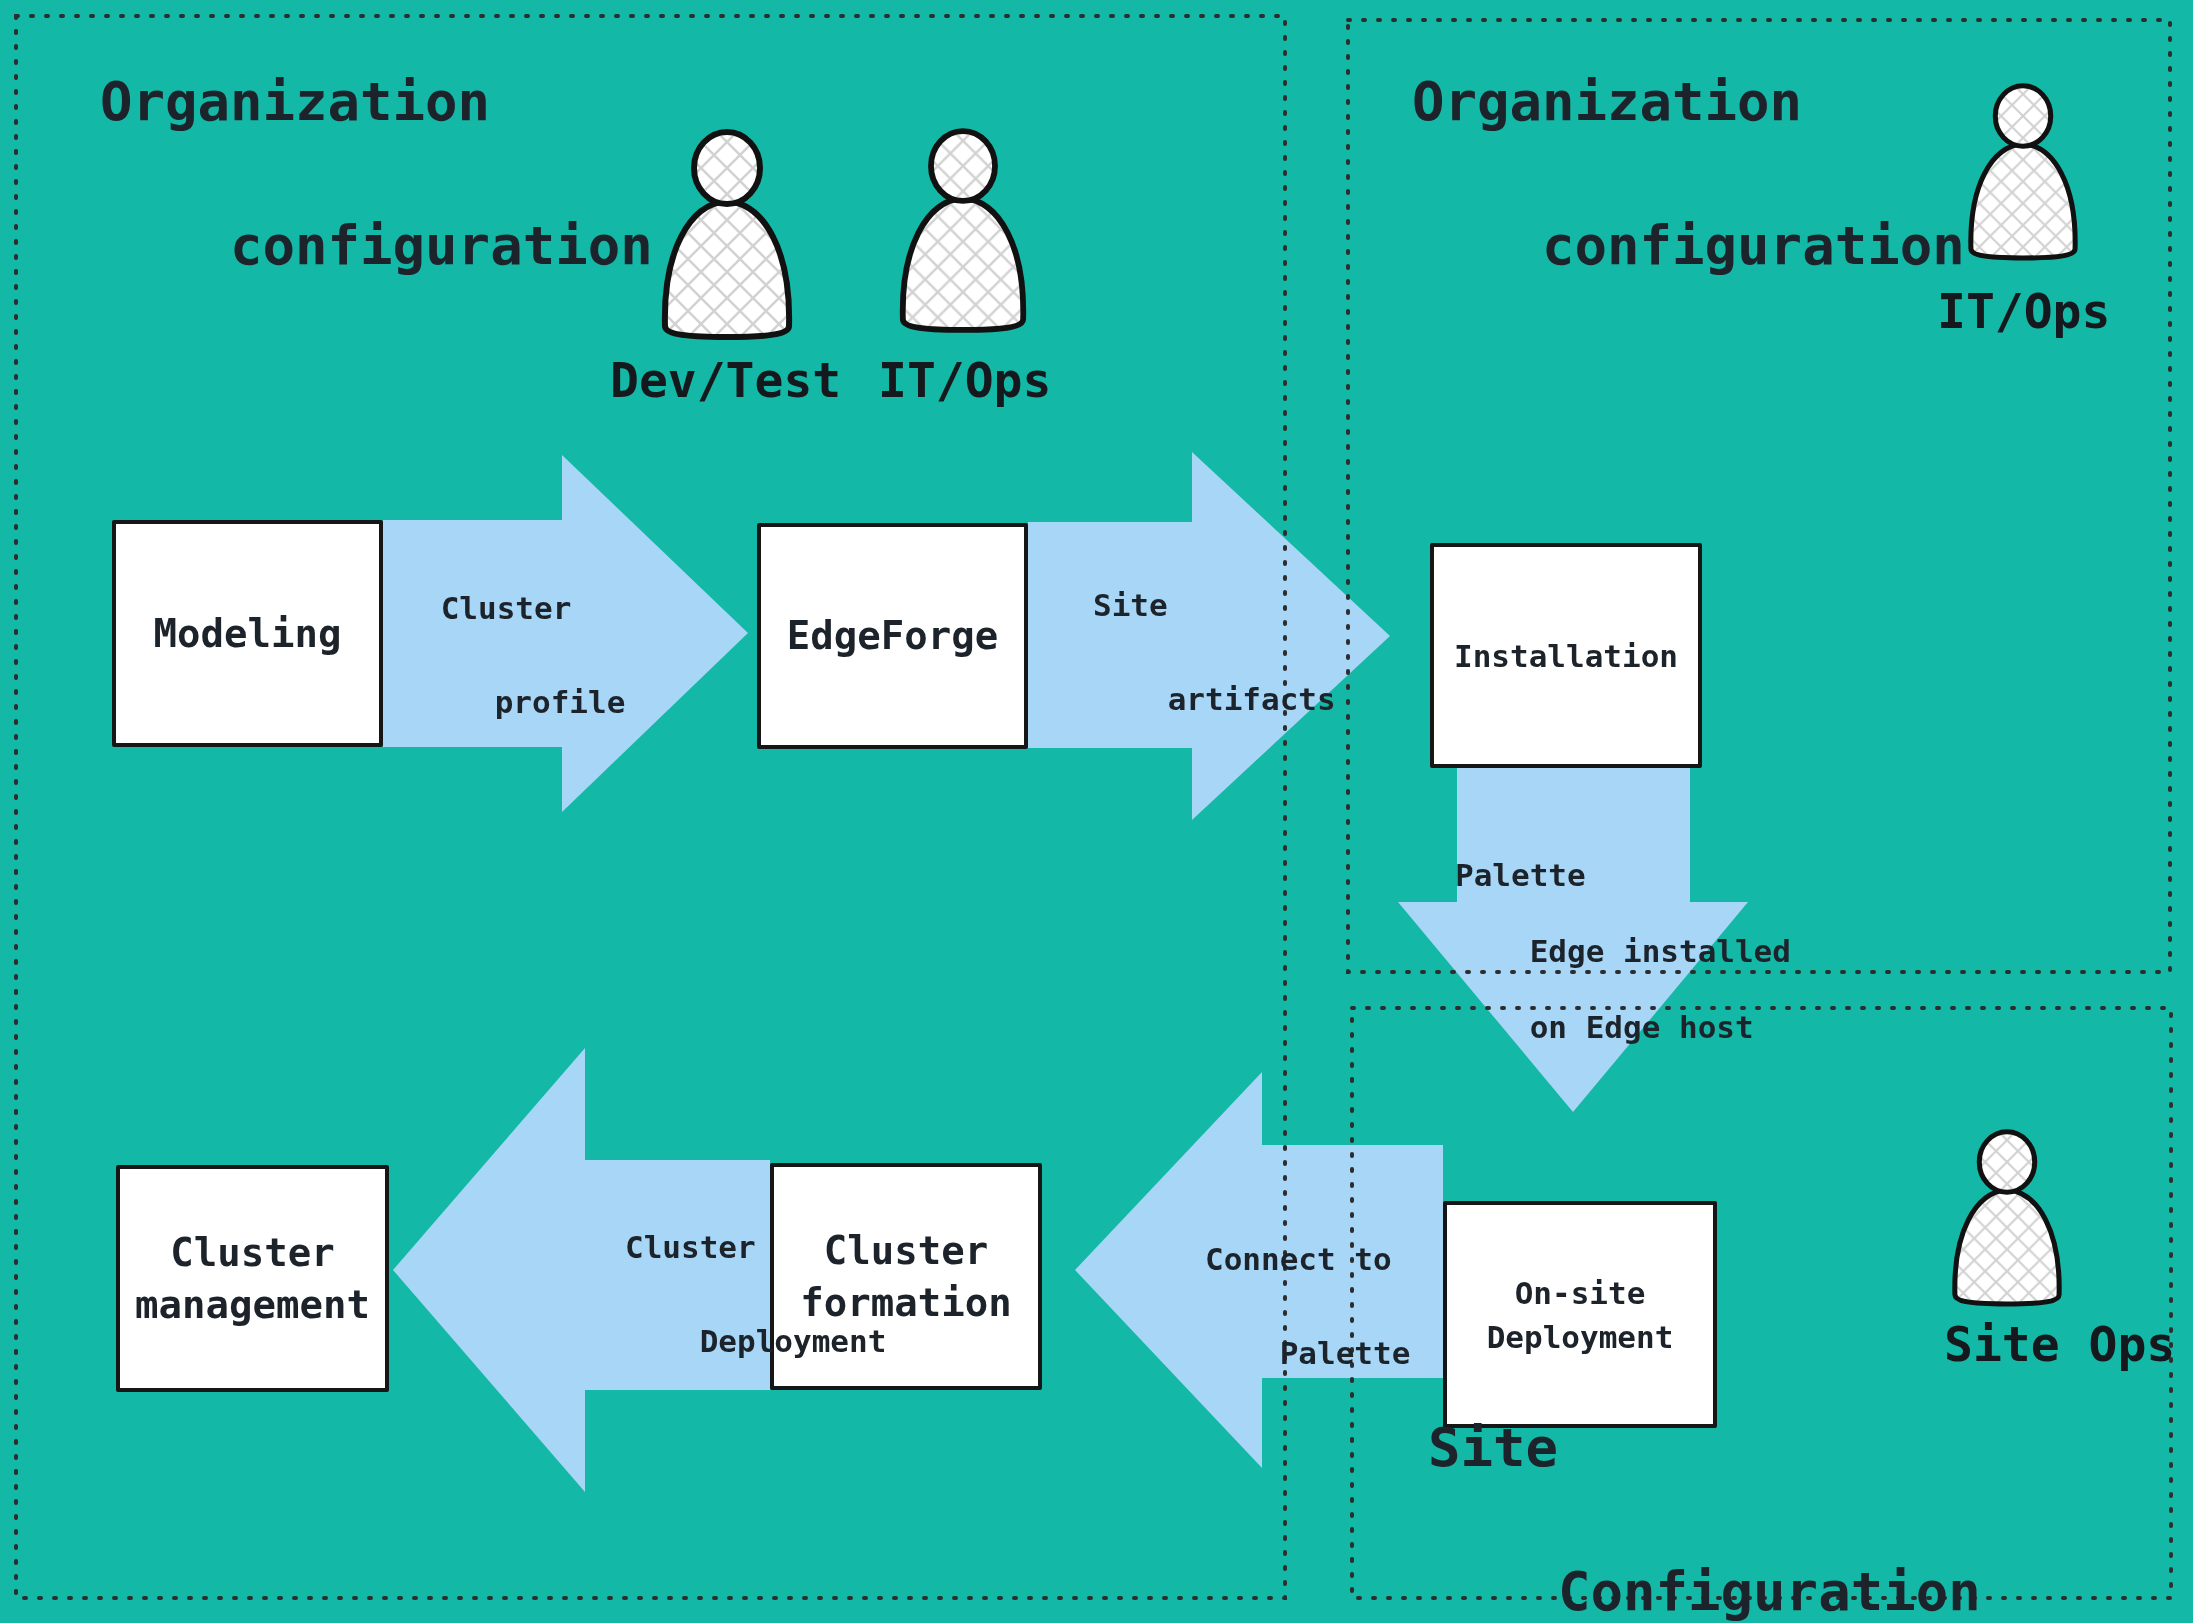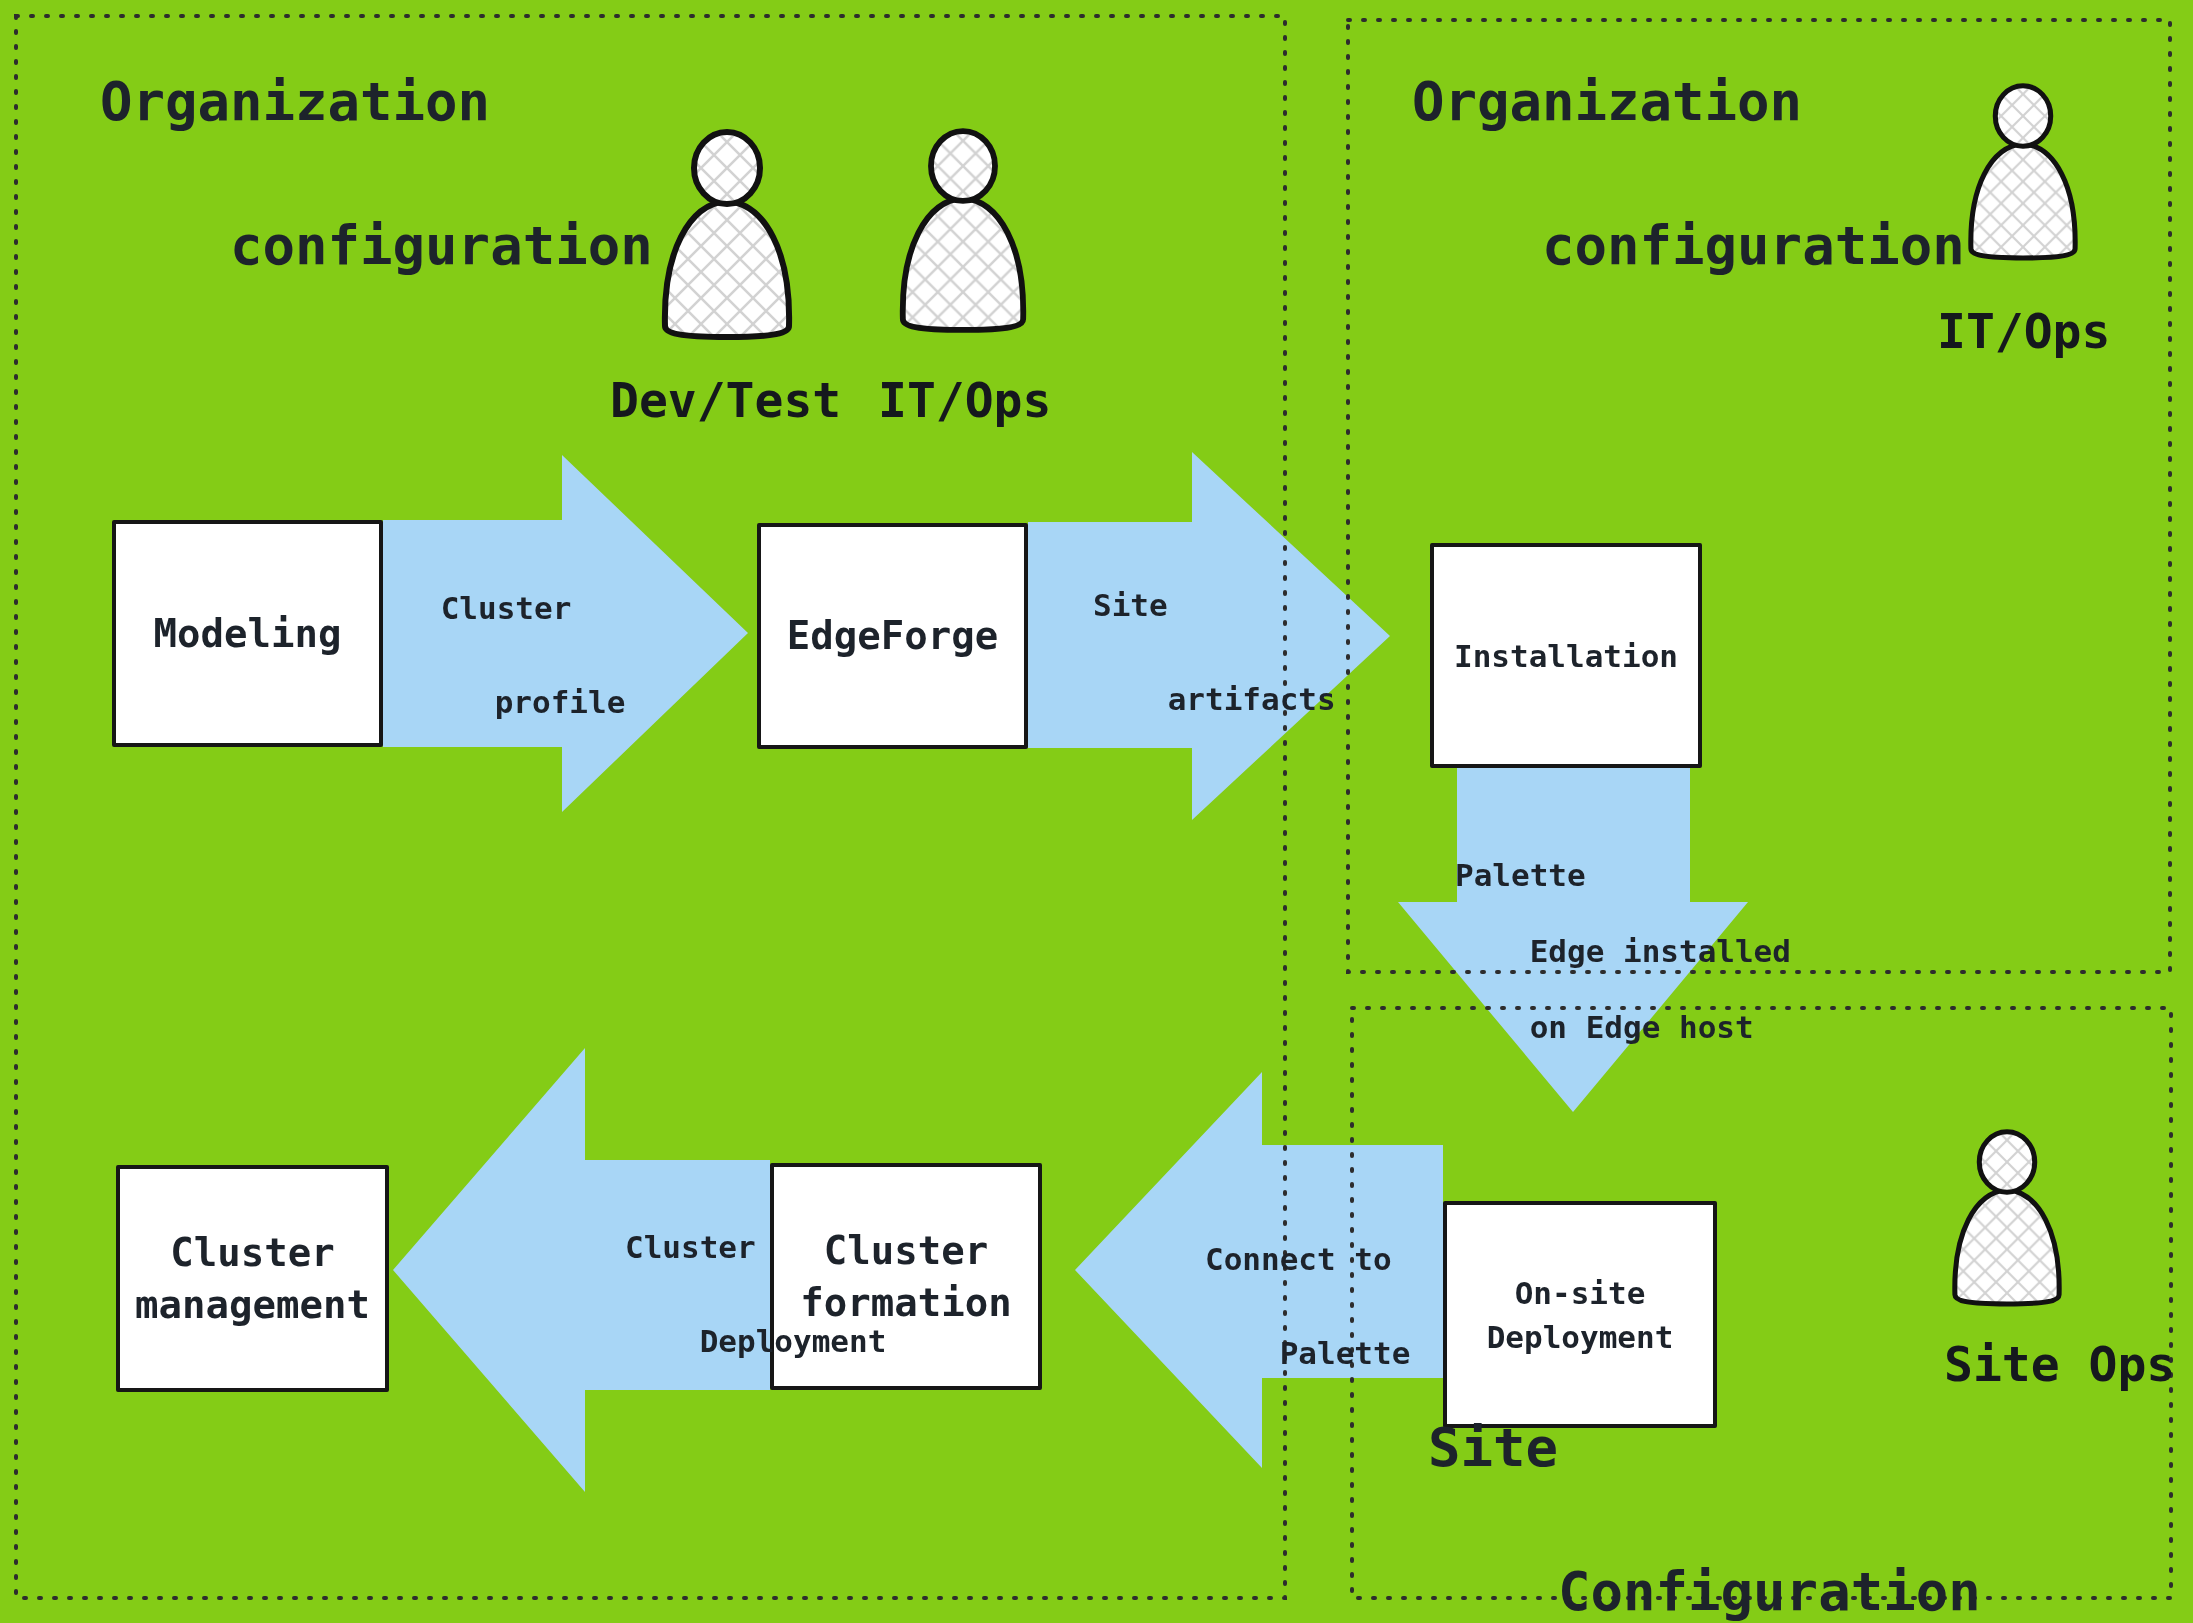--- a/index.html
+++ b/index.html
@@ -1,35 +1,35 @@
 <!DOCTYPE html>
 <html><head>
 <meta charset="utf-8">
 <style>
   html,body{margin:0;padding:0;background:#fefefe;}
   .canvas{
-    position:relative;width:2193px;height:1623px;background:#84cc16;overflow:hidden;
+    position:relative;width:2193px;height:1623px;background:#14b8a6;overflow:hidden;
     font-family:"DejaVu Sans Mono","Liberation Mono",monospace;color:#1d232b;
   }
   svg.layer{position:absolute;left:0;top:0;width:2193px;height:1623px;}
   #layer-arrows{z-index:1;}
   #layer-borders{z-index:4;pointer-events:none;}
   .node{
     position:absolute;background:#ffffff;border:4px solid #161616;border-radius:2px;
     display:flex;flex-direction:column;align-items:center;justify-content:center;
     text-align:center;font-weight:bold;z-index:3;
   }
   .node.big{font-size:39px;line-height:52px;}
   .node.small{font-size:31px;line-height:44px;margin-top:25px;}
   .section-title{
     position:absolute;z-index:5;font-size:54px;font-weight:bold;line-height:72px;
     white-space:pre;color:#1d232b;
   }
   .persona-label{
-    position:absolute;z-index:5;font-size:48px;font-weight:bold;white-space:pre;color:#15181d;margin-top:20px;
+    position:absolute;z-index:5;font-size:48px;font-weight:bold;white-space:pre;color:#15181d;
   }
   .arrow-label{
     position:absolute;z-index:5;font-size:31px;font-weight:bold;line-height:47px;
     white-space:pre;color:#1d232b;
   }
   
   #title-org-left{left:100px;top:66px;}
   #title-org-right{left:1412px;top:66px;}
   #title-site{left:1428px;top:1412px;}
   #node-modeling{left:112px;top:520px;width:263px;height:219px;}

